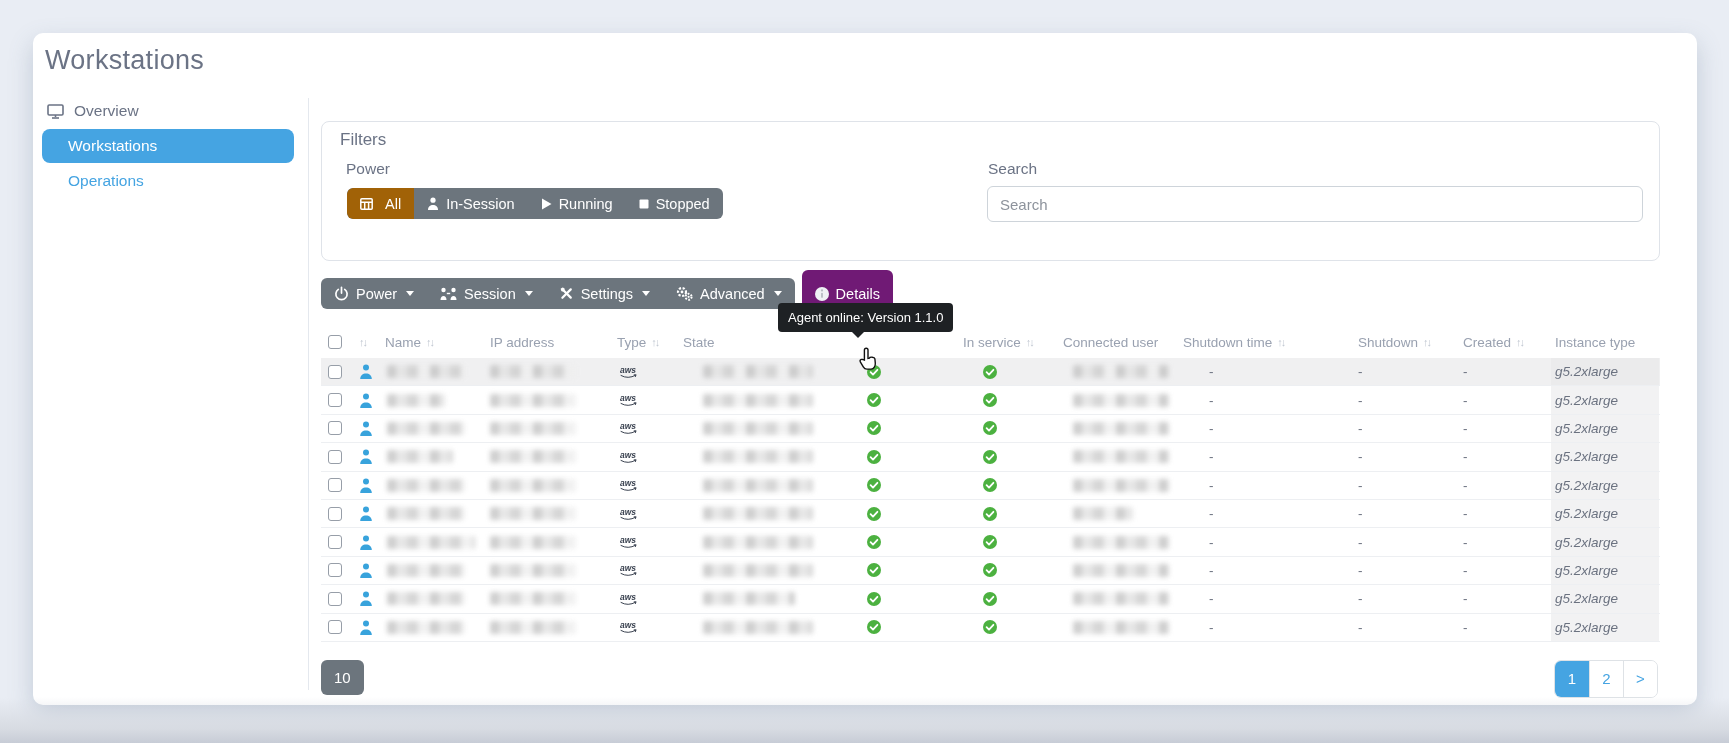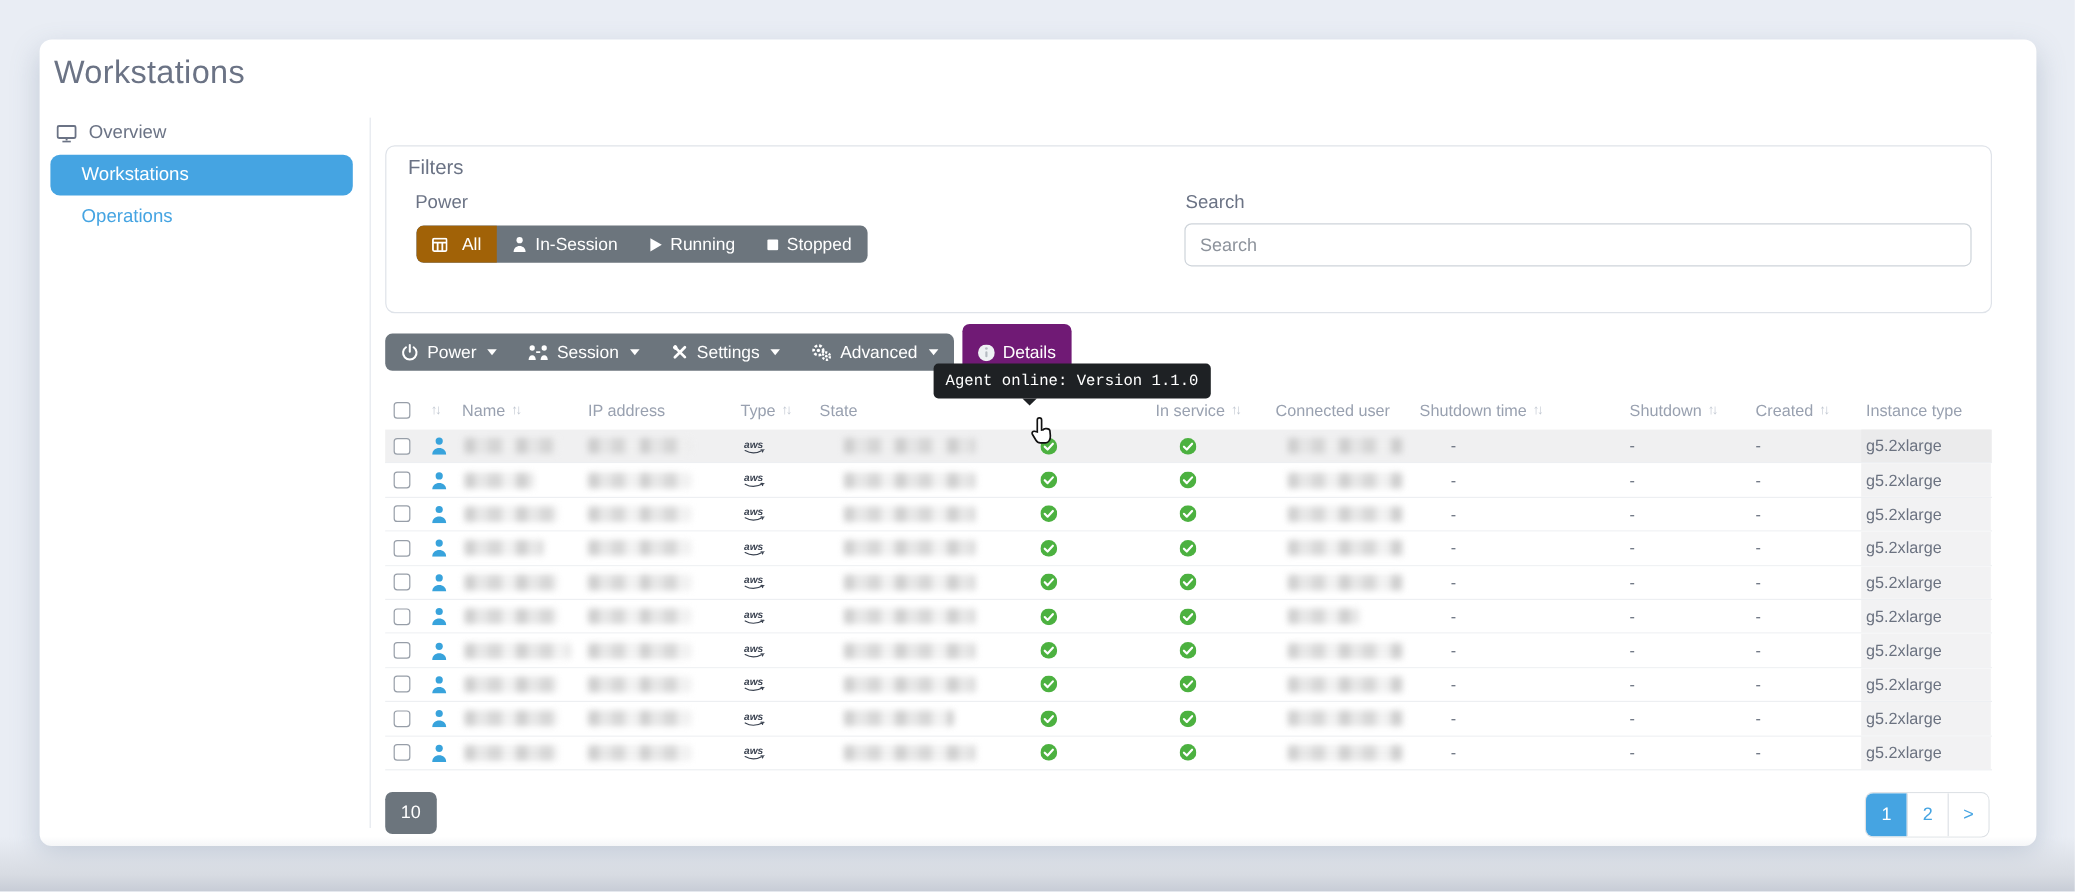--- a/index.html
+++ b/index.html
@@ -97,41 +97,41 @@
   .b-pools{ width:110px; margin-left:20px; }
   .b-user{ width:96px; margin-left:10px; }
   .trow:nth-child(2) .b-name{ width:58px; }
   .trow:nth-child(4) .b-name{ width:66px; }
   .trow:nth-child(6) .b-user{ width:60px; }
   .trow:nth-child(7) .b-name{ width:88px; }
   .trow:nth-child(9) .b-pools{ width:92px; }
   .c-agent{ padding-left:8px; }
   .c-insvc{ padding-left:24px; }
   .c-shutdown{ padding-left:30px; }
-  .t-instance{ background:#f2f2f3; align-self:stretch; display:flex; align-items:center; }
+  .t-instance{ background:#f2f2f3; align-self:stretch; display:flex; align-items:center;font-style:italic; }
   .trow.highlight .t-instance{ background:#ebebec; }
   
   .pagination{ margin-top:18px; display:flex; justify-content:space-between; align-items:flex-start; }
   .page-size-btn{
     background:#6c757d; color:#fff; border:none; border-radius:6px;
     font-size:15px; padding:9px 13px; cursor:pointer;
   }
   .pager{ display:inline-flex; border:1px solid #dee2e6; border-radius:7px; overflow:hidden; margin-right:2px; }
   .page-btn{
     width:34px; height:36px; background:#fff; color:#45a4e2; border:none;
     border-left:1px solid #dee2e6; font-size:15px; cursor:pointer;
     display:flex; align-items:center; justify-content:center;
   }
   .page-btn:first-child{ border-left:none; }
   .page-btn.active{ background:#45a4e2; color:#fff; }
   
   .tooltip{
     position:absolute; left:745px; top:270px; z-index:6;
     background:#1e2124; color:#fff; font-size:13px; line-height:1;
-    padding:8px 10px; border-radius:4px; white-space:nowrap;font-family:Liberation Mono, monospace;
+    padding:8px 10px; border-radius:4px; white-space:nowrap;
   }
   .tooltip::after{
     content:""; position:absolute; left:74px; top:100%;
     border:6px solid transparent; border-top-color:#1e2124;
   }
   .cursor{ position:absolute; left:824px; top:313px; z-index:7; pointer-events:none; }
   svg{ display:block; }
 </style>
 </head>
 <body>

